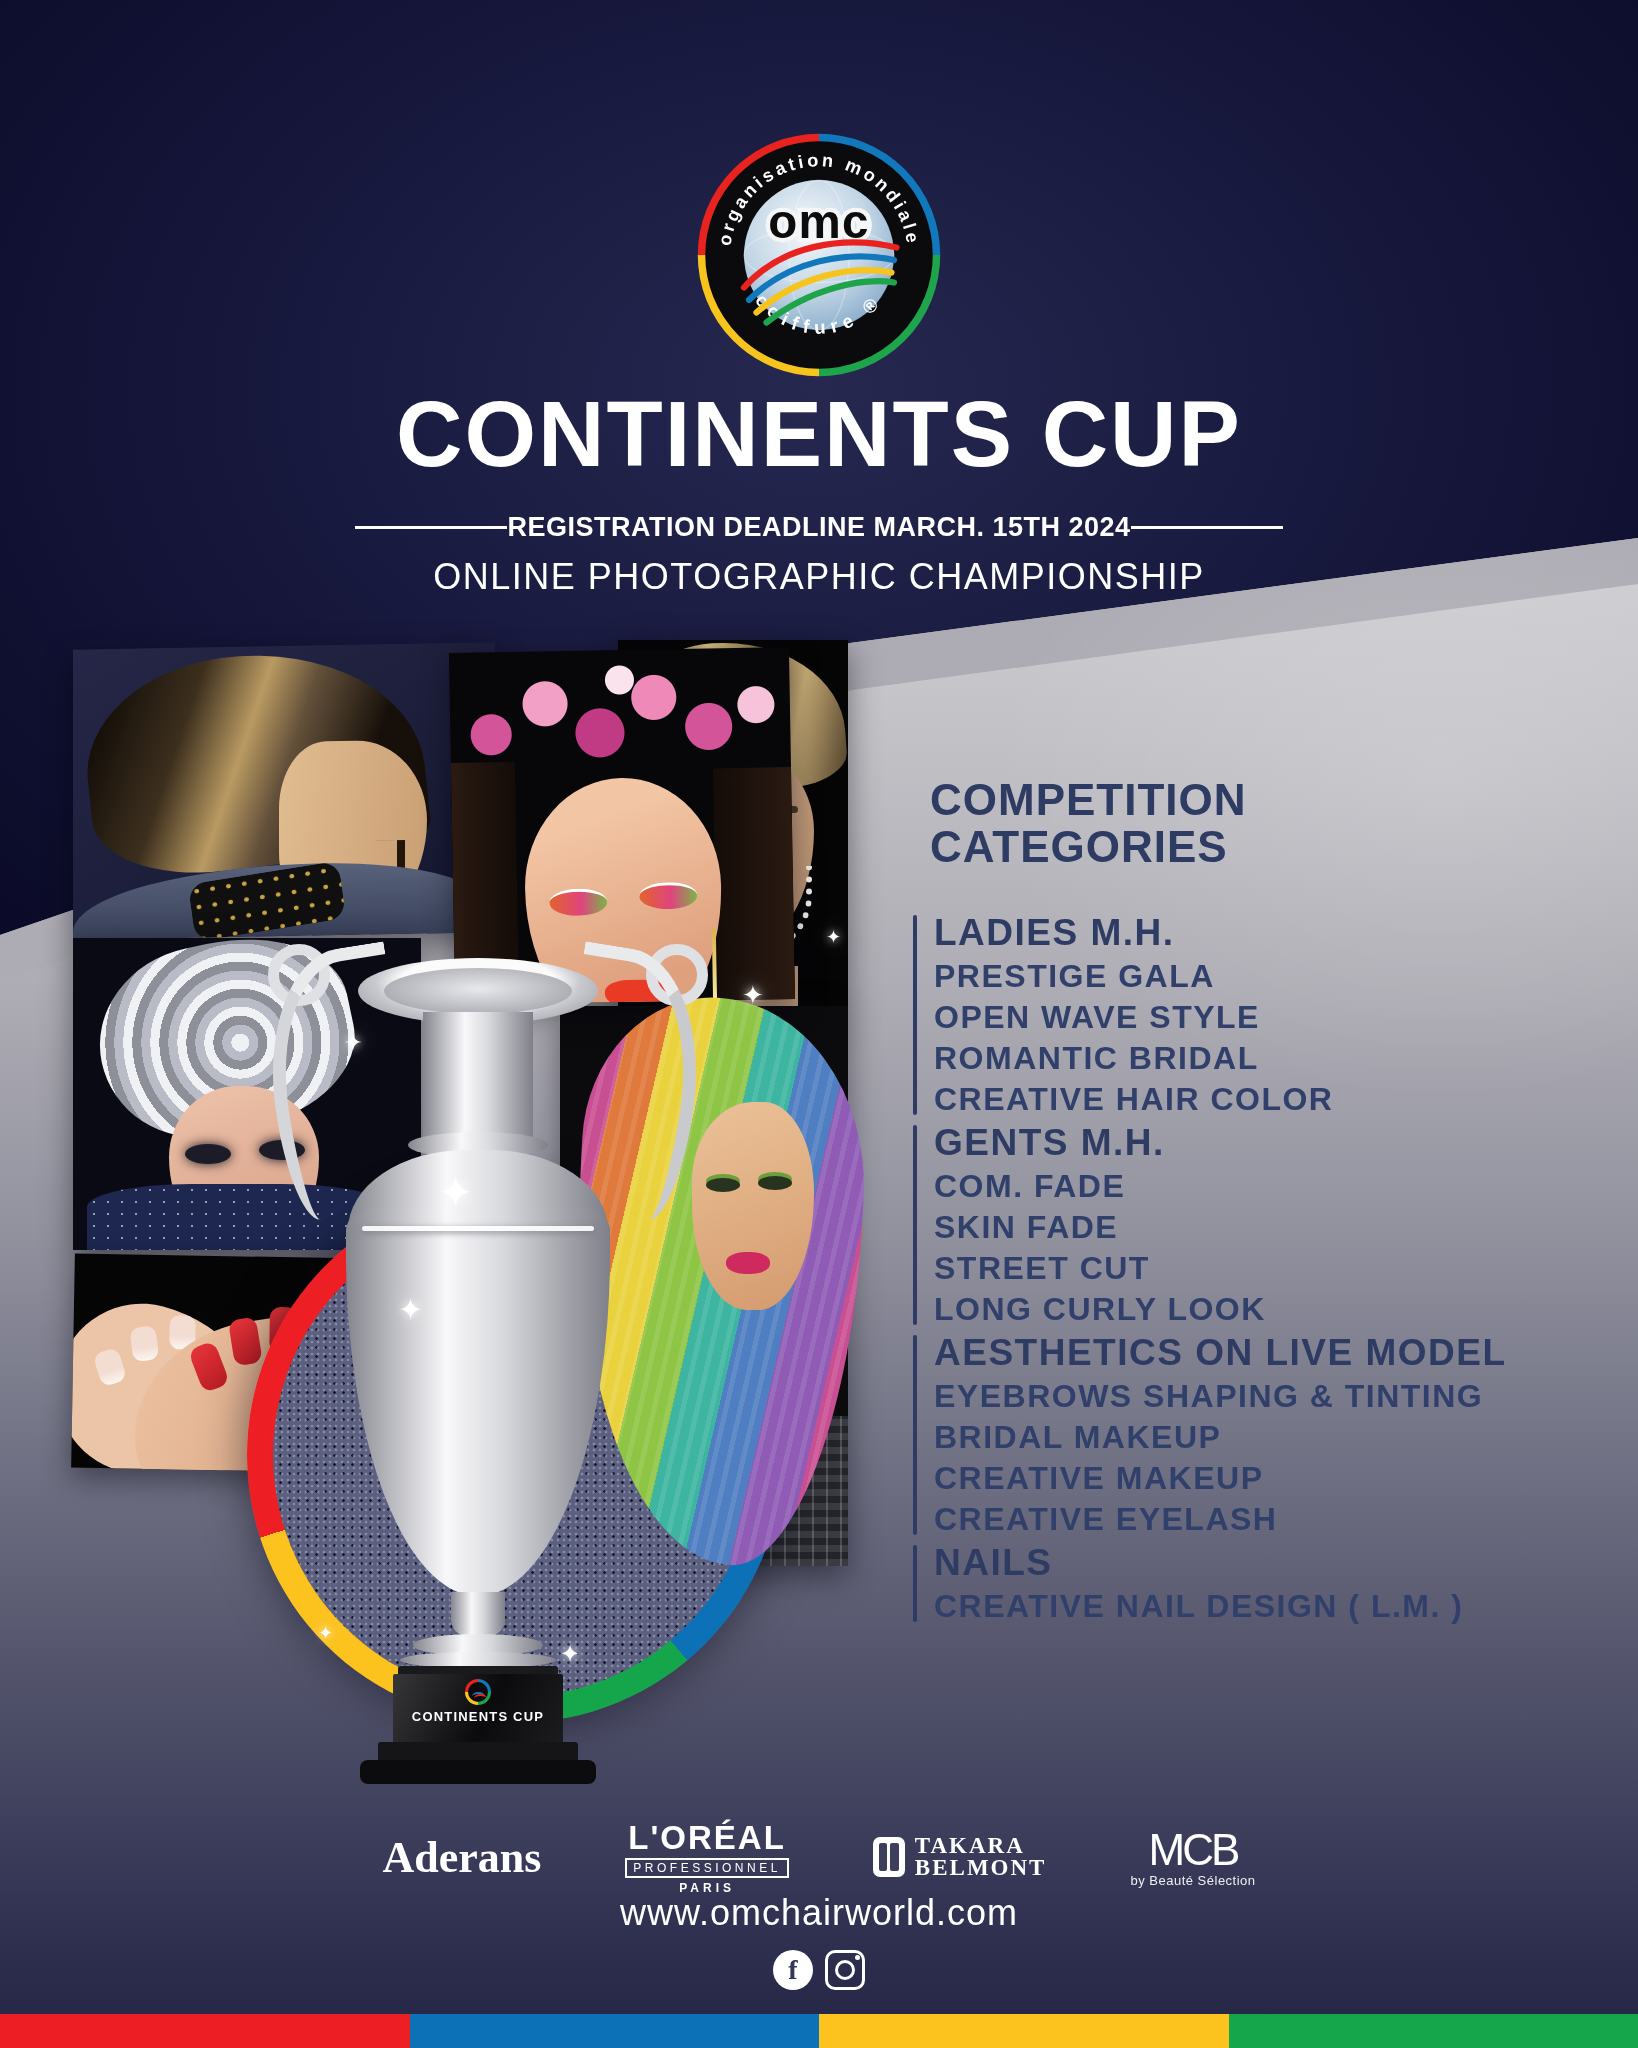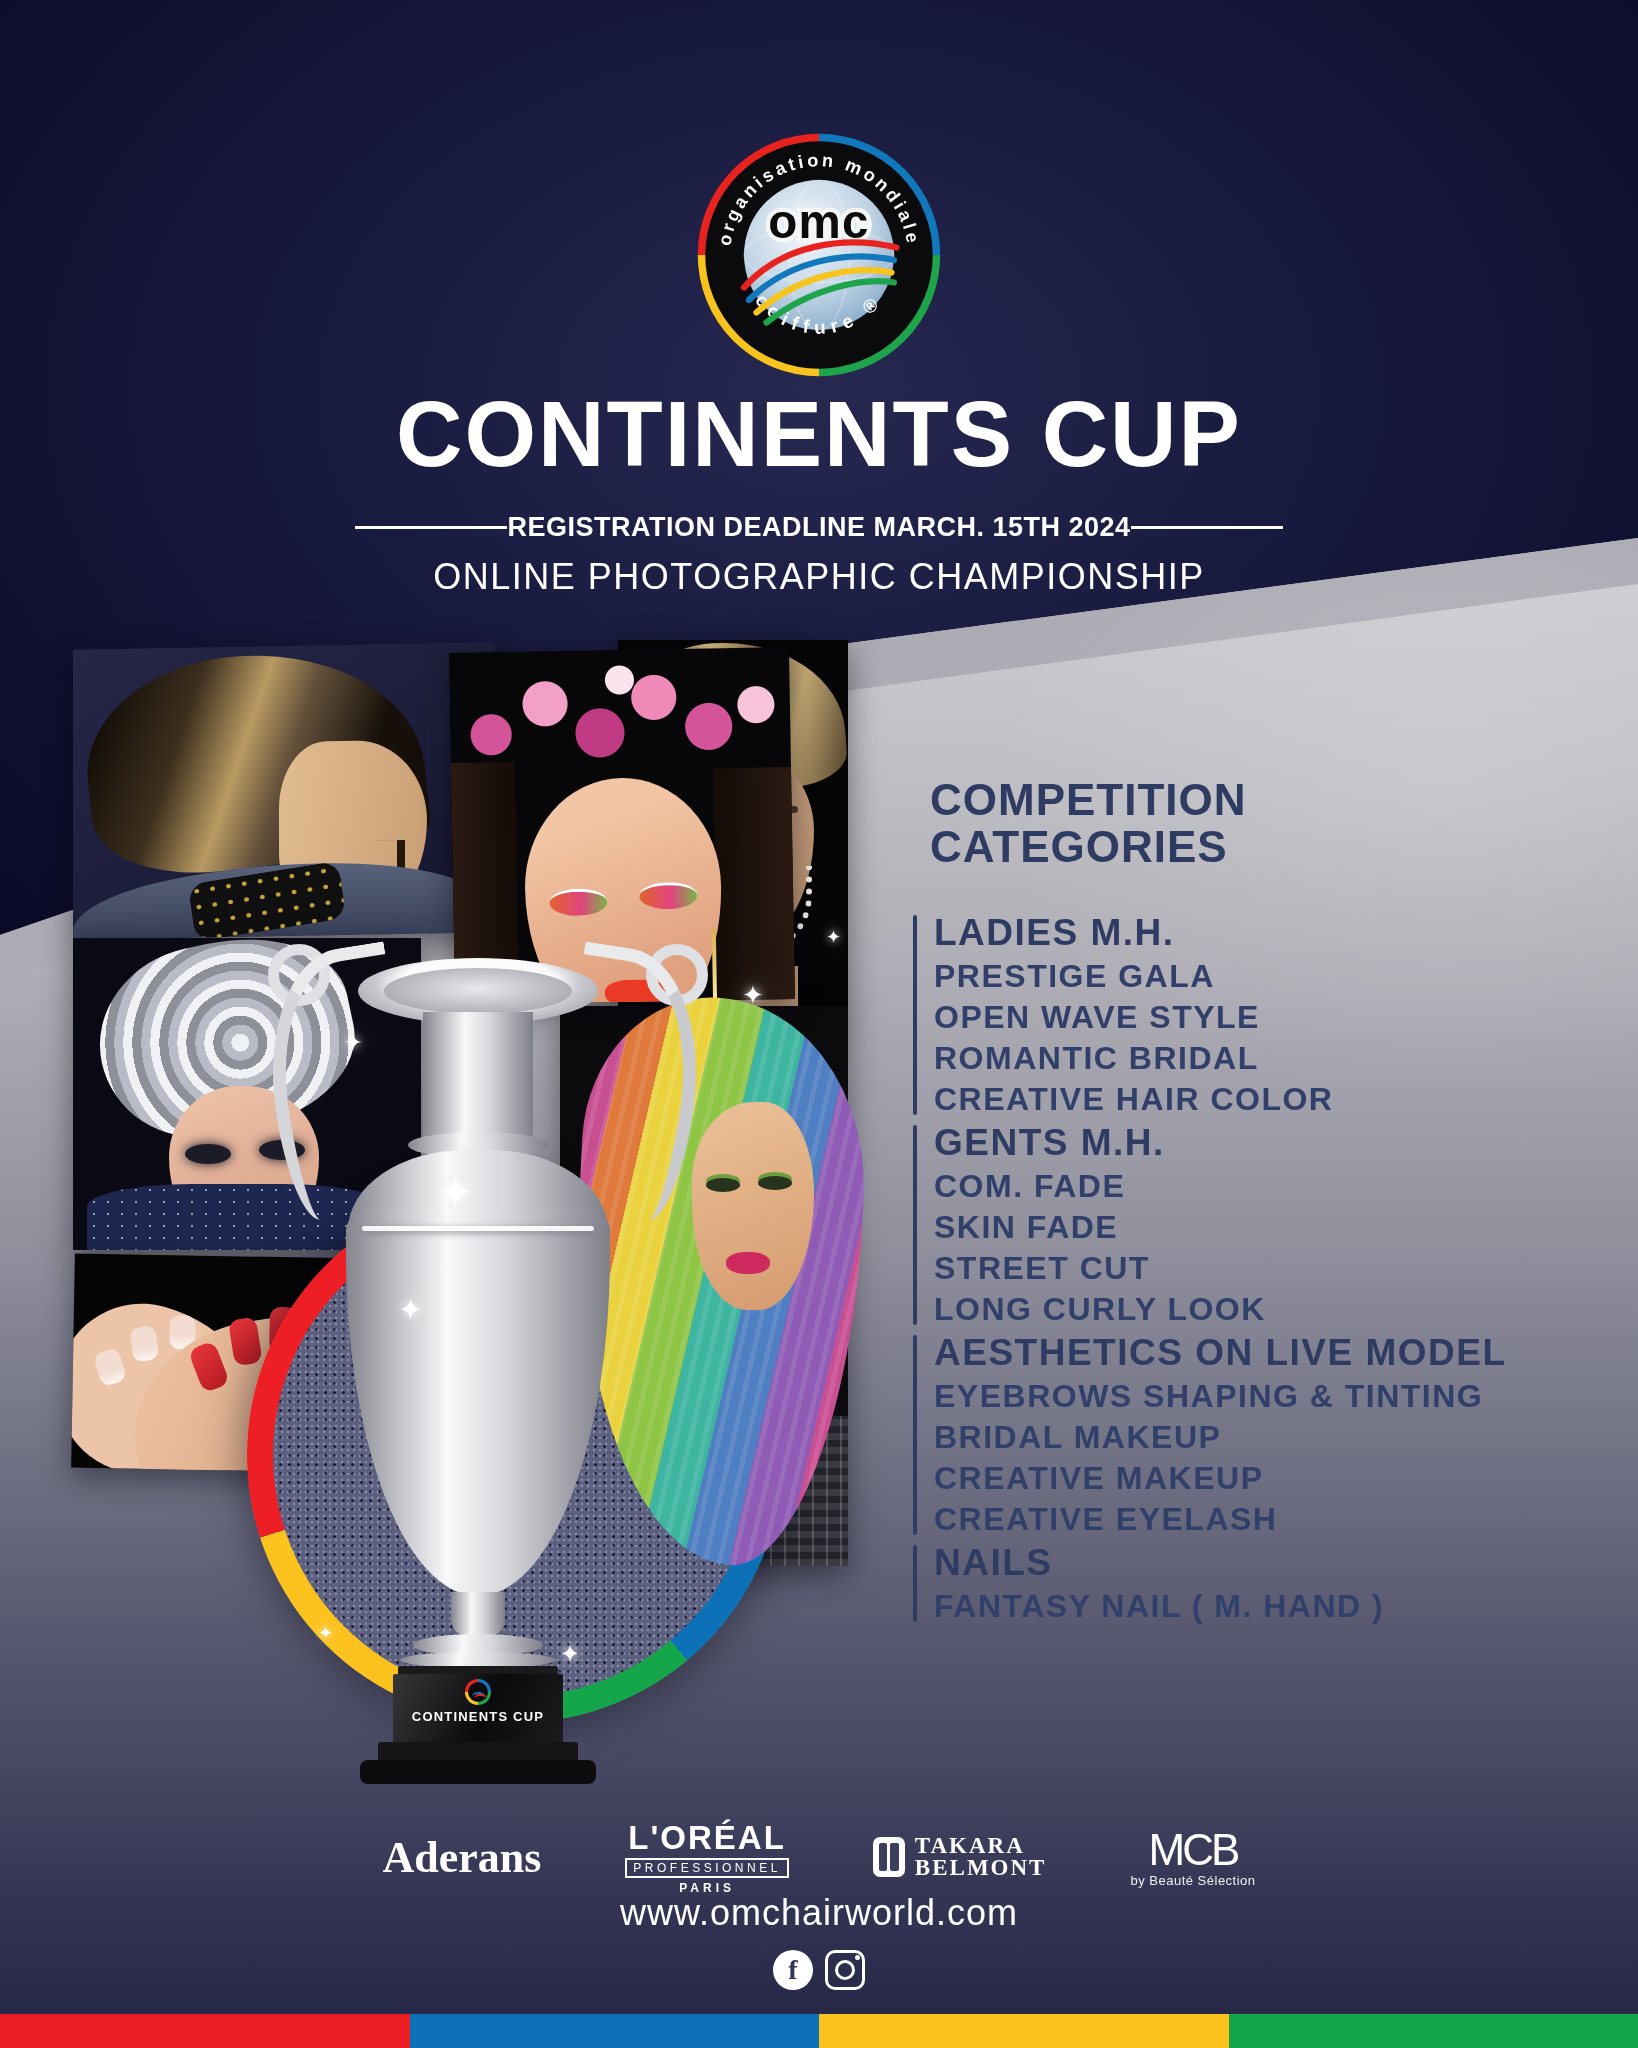--- a/index.html
+++ b/index.html
@@ -390,21 +390,21 @@
           <div class="group-item">EYEBROWS SHAPING &amp; TINTING</div>
           <div class="group-item">BRIDAL MAKEUP</div>
           <div class="group-item">CREATIVE MAKEUP</div>
           <div class="group-item">CREATIVE EYELASH</div>
         </div>
       </div>
       <div class="group">
         <div class="group-bar"></div>
         <div>
           <div class="group-name">NAILS</div>
-          <div class="group-item">FANTASY NAIL ( M. HAND )</div>
+          <div class="group-item">CREATIVE NAIL DESIGN ( L.M. )</div>
         </div>
       </div>
     </div>
   </div>
 
   <div class="sponsors">
     <div class="aderans">Aderans</div>
     <div class="loreal">
       <div class="loreal-name">L'ORÉAL</div>
       <div class="loreal-sub">PROFESSIONNEL</div>

